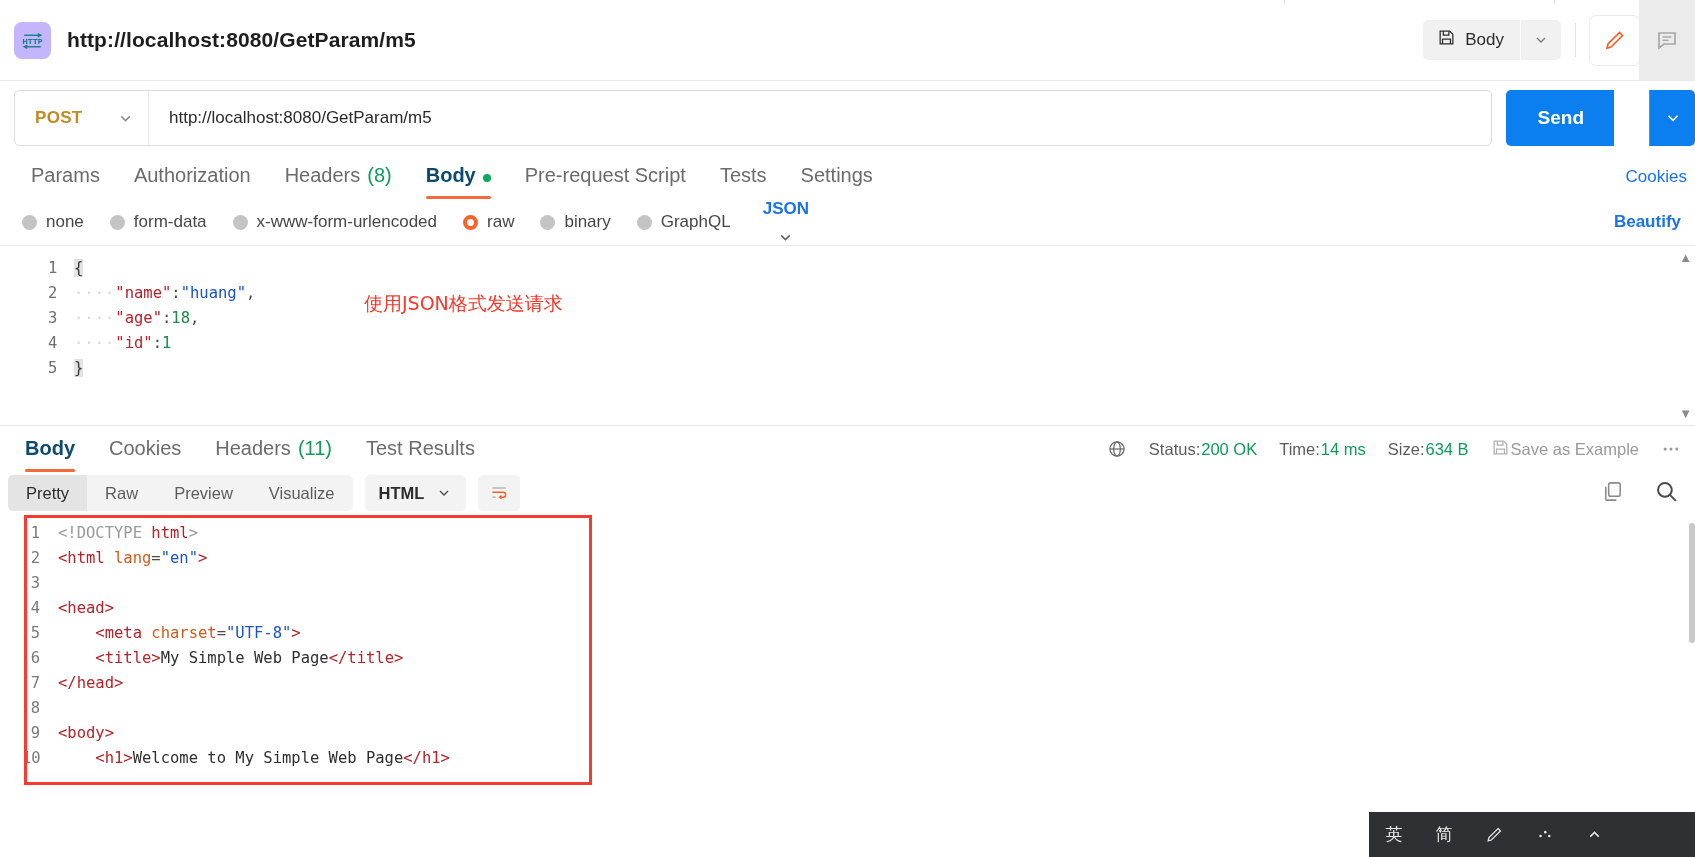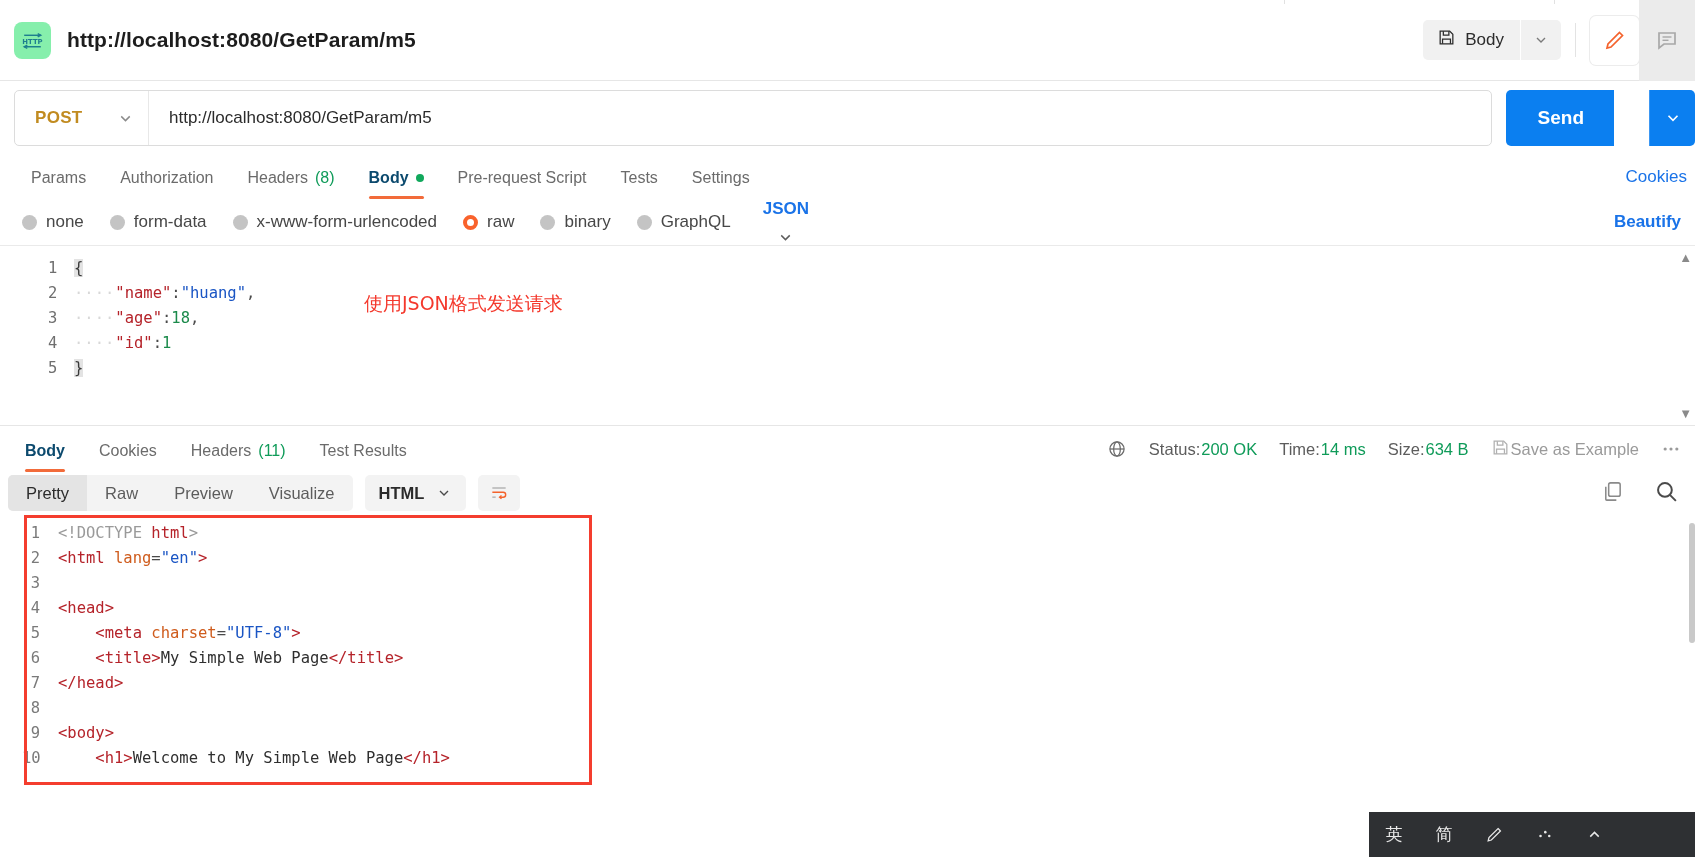--- a/index.html
+++ b/index.html
@@ -19,21 +19,21 @@
     border-bottom: 1px solid #e6e6e6;
   }
   .tab-stub {
     position: absolute; top: -1px; left: 1284px; width: 271px; height: 3px;
     border-left: 1px solid #e1e1e1; border-right: 1px solid #e1e1e1;
     height: 5px;
   }
   .http-icon {
     margin-left: 14px;
     width: 37px; height: 37px; border-radius: 8px;
-    background: #86efac;
+    background: #c4b5fd;
     display: flex; align-items: center; justify-content: center; text-align: center;
   }
   .http-icon svg { display: block; }
   .req-title {
     margin-left: 16px;
     font-size: 21px; font-weight: 600; letter-spacing: .1px; color: #1d1d1d;
   }
   .topbar-right {
     margin-left: auto; display: flex; align-items: center; height: 100%;
     padding-right: 0px;
@@ -93,21 +93,21 @@
     border-radius: 0 5px 5px 0;
     display: flex; align-items: center; justify-content: center; cursor: pointer;
   }
 
   
   .req-tabs {
     display: flex; align-items: flex-end; gap: 0px;
     height: 44px; padding-left: 14px; position: relative;
   }
   .rtab {
-    font-size: 16px; color: #6b6b6b; padding: 0 17px 12px 17px;
+    font-size: 20px; color: #6b6b6b; padding: 0 17px 12px 17px;
     position: relative; cursor: pointer; white-space: nowrap;
     display: flex; align-items: flex-end; gap: 7px;
   }
   .rtab.active { color: #0c4a6e; font-weight: 600; }
   .rtab.active::after {
     content: ""; position: absolute; left: 17px; right: 17px; bottom: 0;
     height: 3px; background: #f26b3a; border-radius: 2px;
   }
   .count-green { color: #0f9b59; }
   .dot-green { width: 8px; height: 8px; border-radius: 50%; background: #11a85c; margin-bottom: 5px; }

